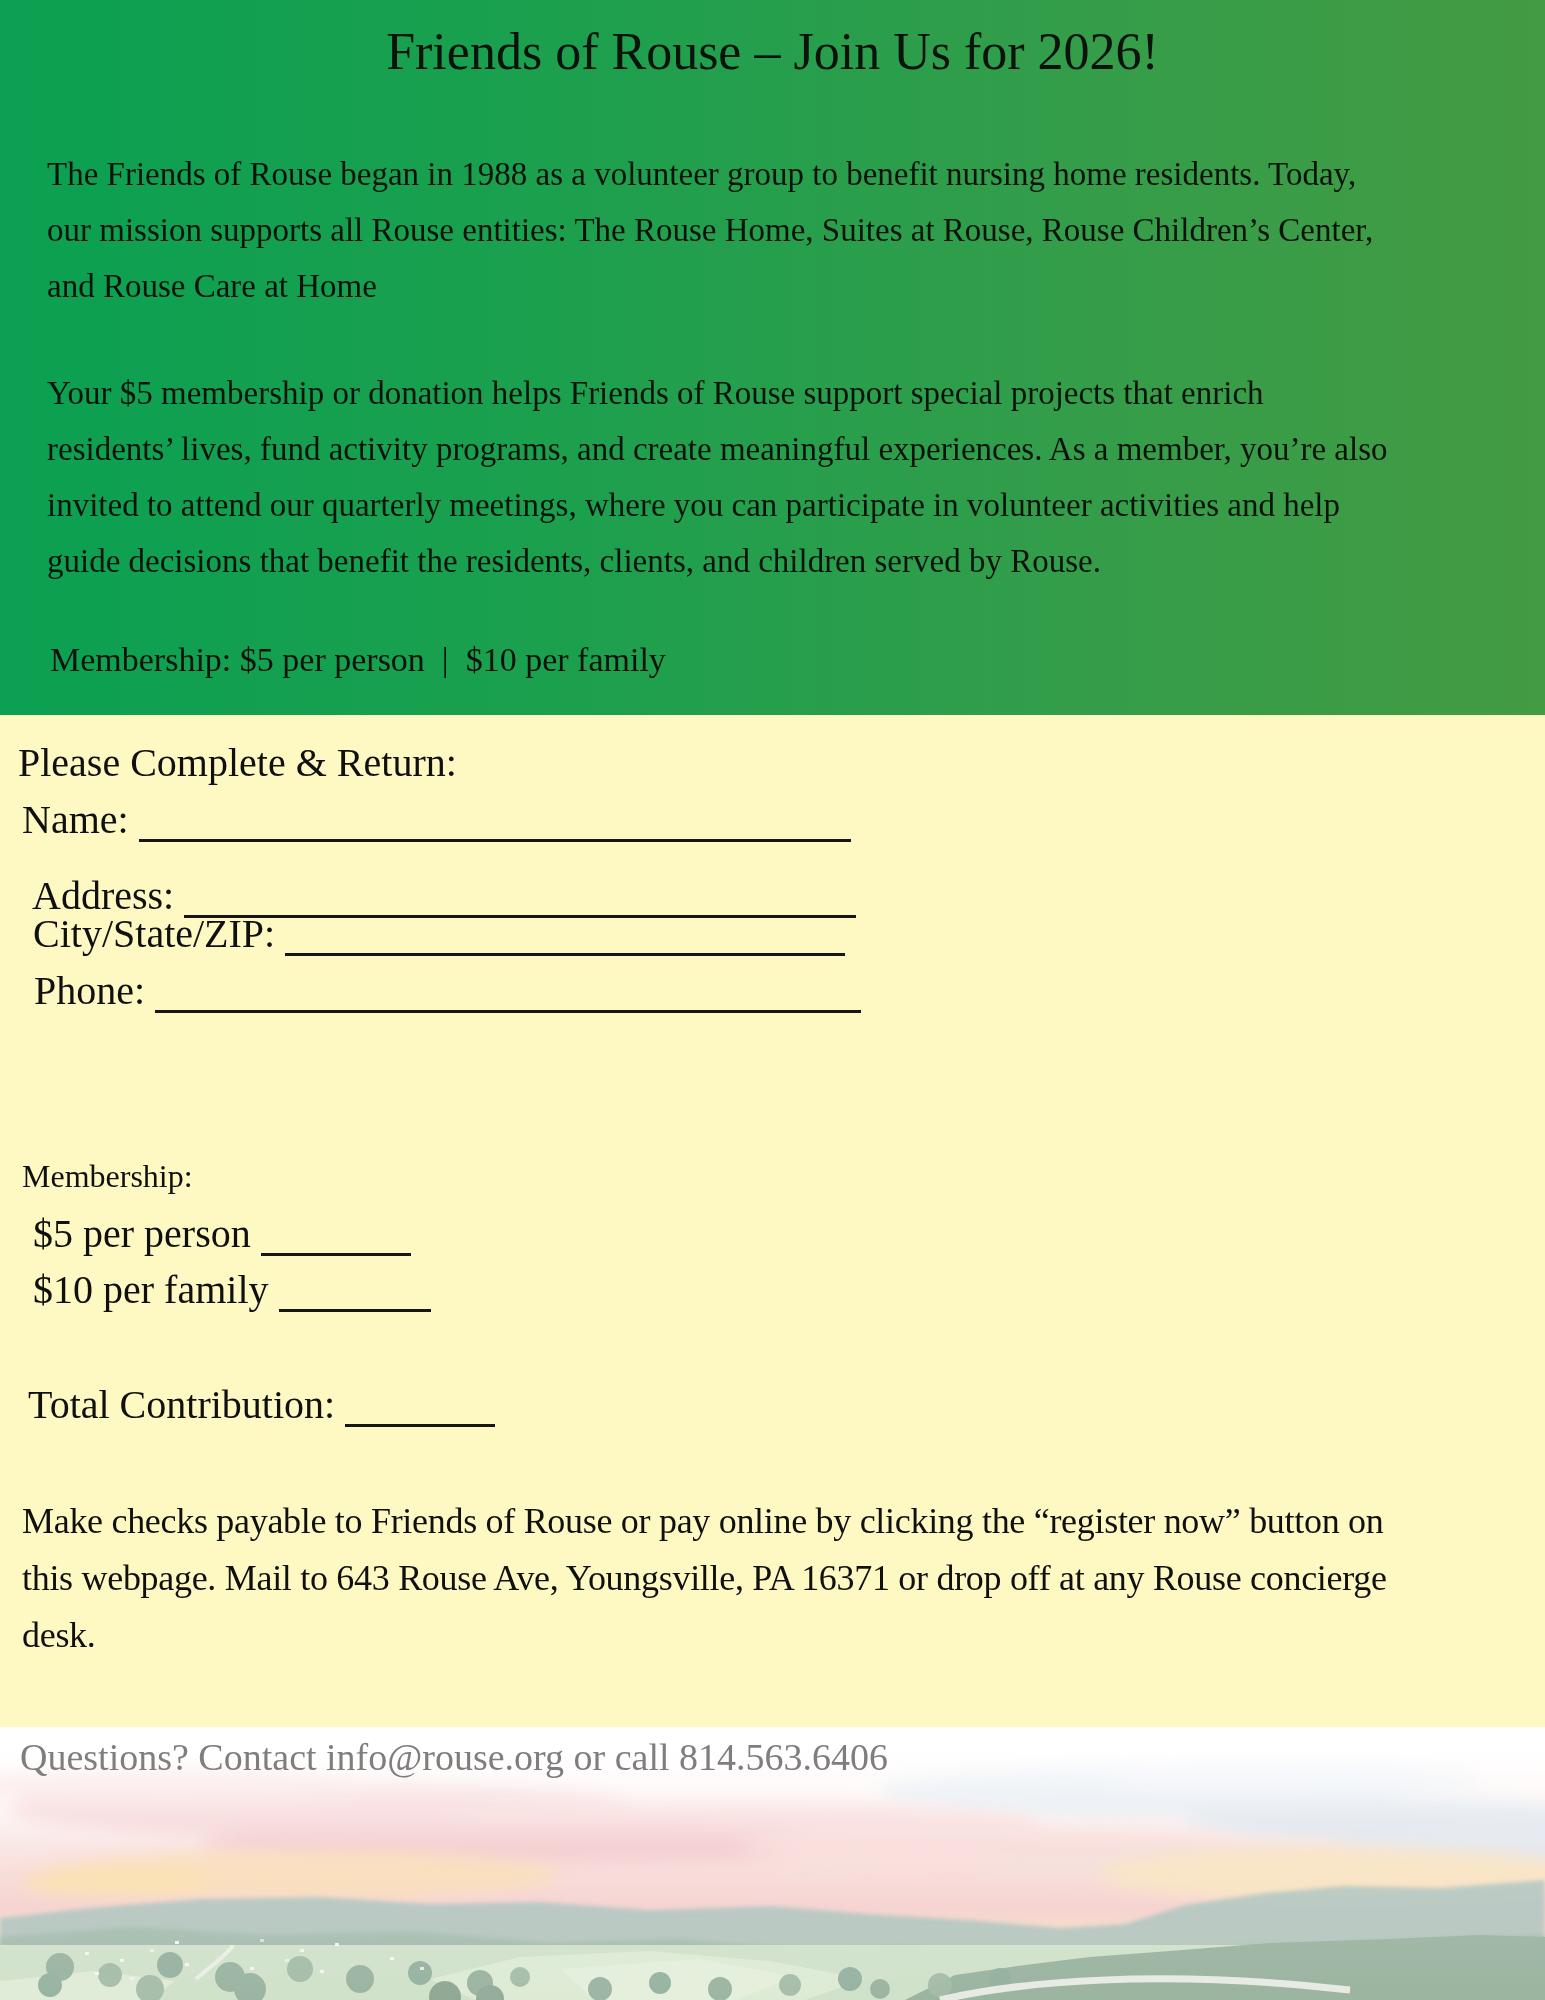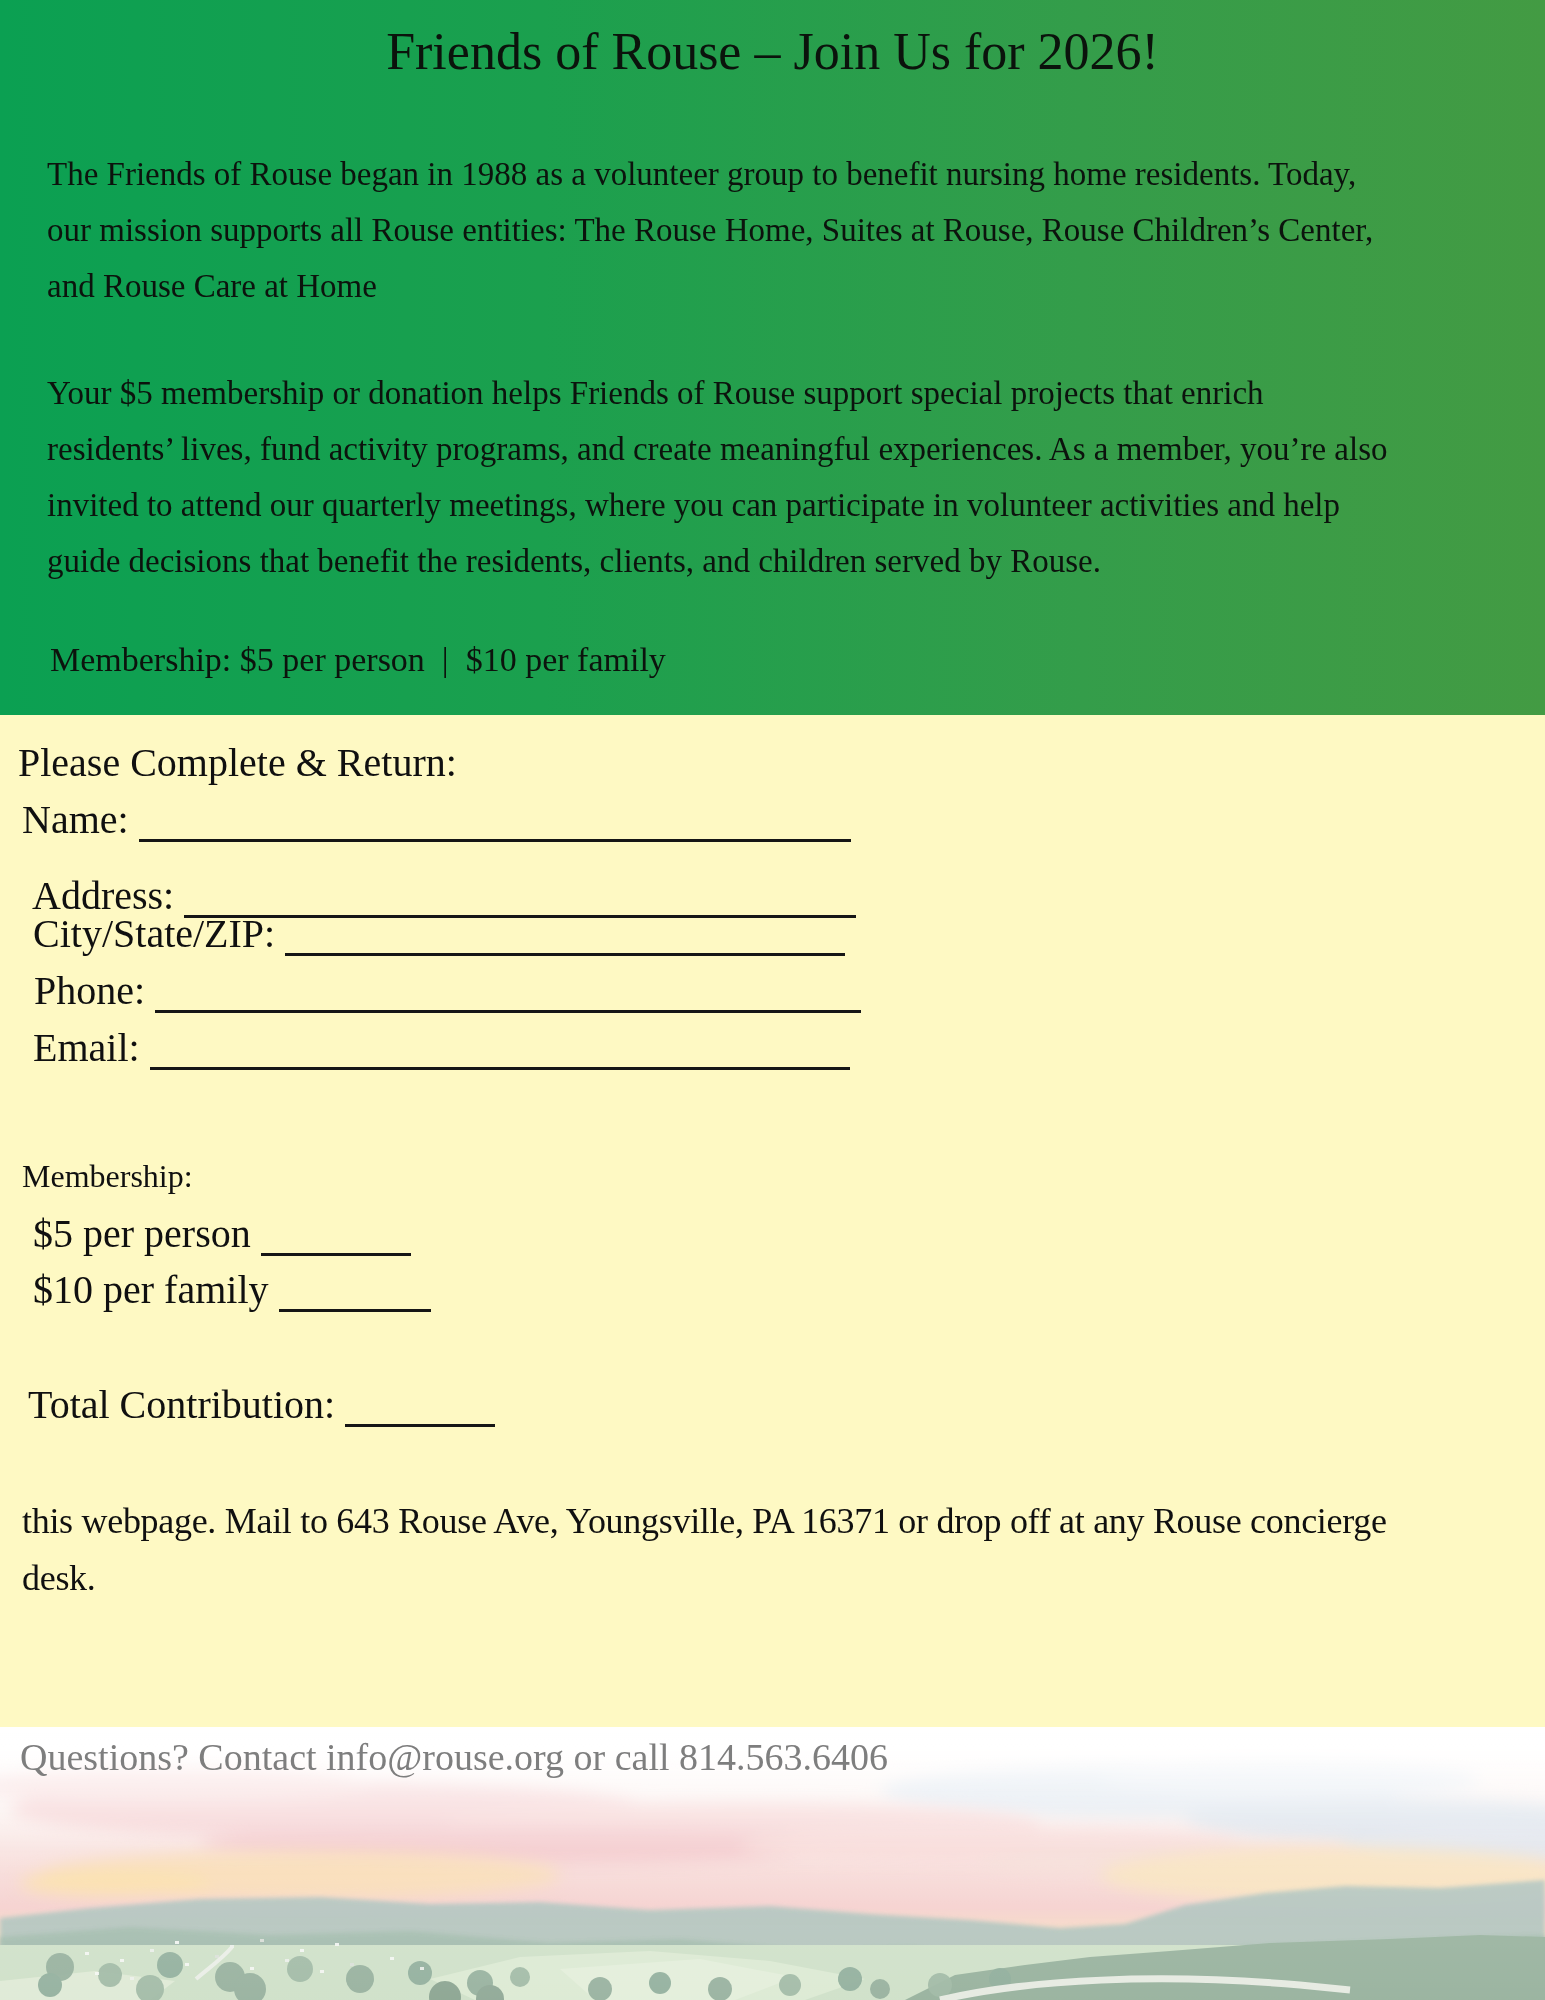--- a/index.html
+++ b/index.html
@@ -80,37 +80,35 @@
   </div>
   <div class="row row-address">
     <span>Address:</span><span class="blank"></span>
   </div>
   <div class="row row-phone">
     <span>Phone:</span><span class="blank"></span>
   </div>
   <div class="row row-city">
     <span>City/State/ZIP:</span><span class="blank"></span>
   </div>
-  <div class="row row-email">
-    <span>Email:</span><span class="blank"></span>
-  </div>
 
   <div class="mem-heading">Membership:</div>
 
   <div class="row row-p5">
     <span>$5 per person</span><span class="blank"></span>
   </div>
   <div class="row row-p10">
     <span>$10 per family</span><span class="blank"></span>
   </div>
   <div class="row row-total">
     <span>Total Contribution:</span><span class="blank"></span>
   </div>
 
   <div class="payment-para">
+    <div class="line">Make checks payable to Friends of Rouse or pay online by clicking the “register now” button on</div>
     <div class="line">this webpage. Mail to 643 Rouse Ave, Youngsville, PA 16371 or drop off at any Rouse concierge</div>
     <div class="line">desk.</div>
   </div>
 
   <svg class="footer-photo" width="1545" height="273" viewBox="0 0 1545 273" xmlns="http://www.w3.org/2000/svg">
     <defs>
       <linearGradient id="sky" x1="0" y1="0" x2="0" y2="1">
         <stop offset="0%" stop-color="#ffffff"></stop>
         <stop offset="30%" stop-color="#f9ebe7"></stop>
         <stop offset="52%" stop-color="#f4cdc9"></stop>

